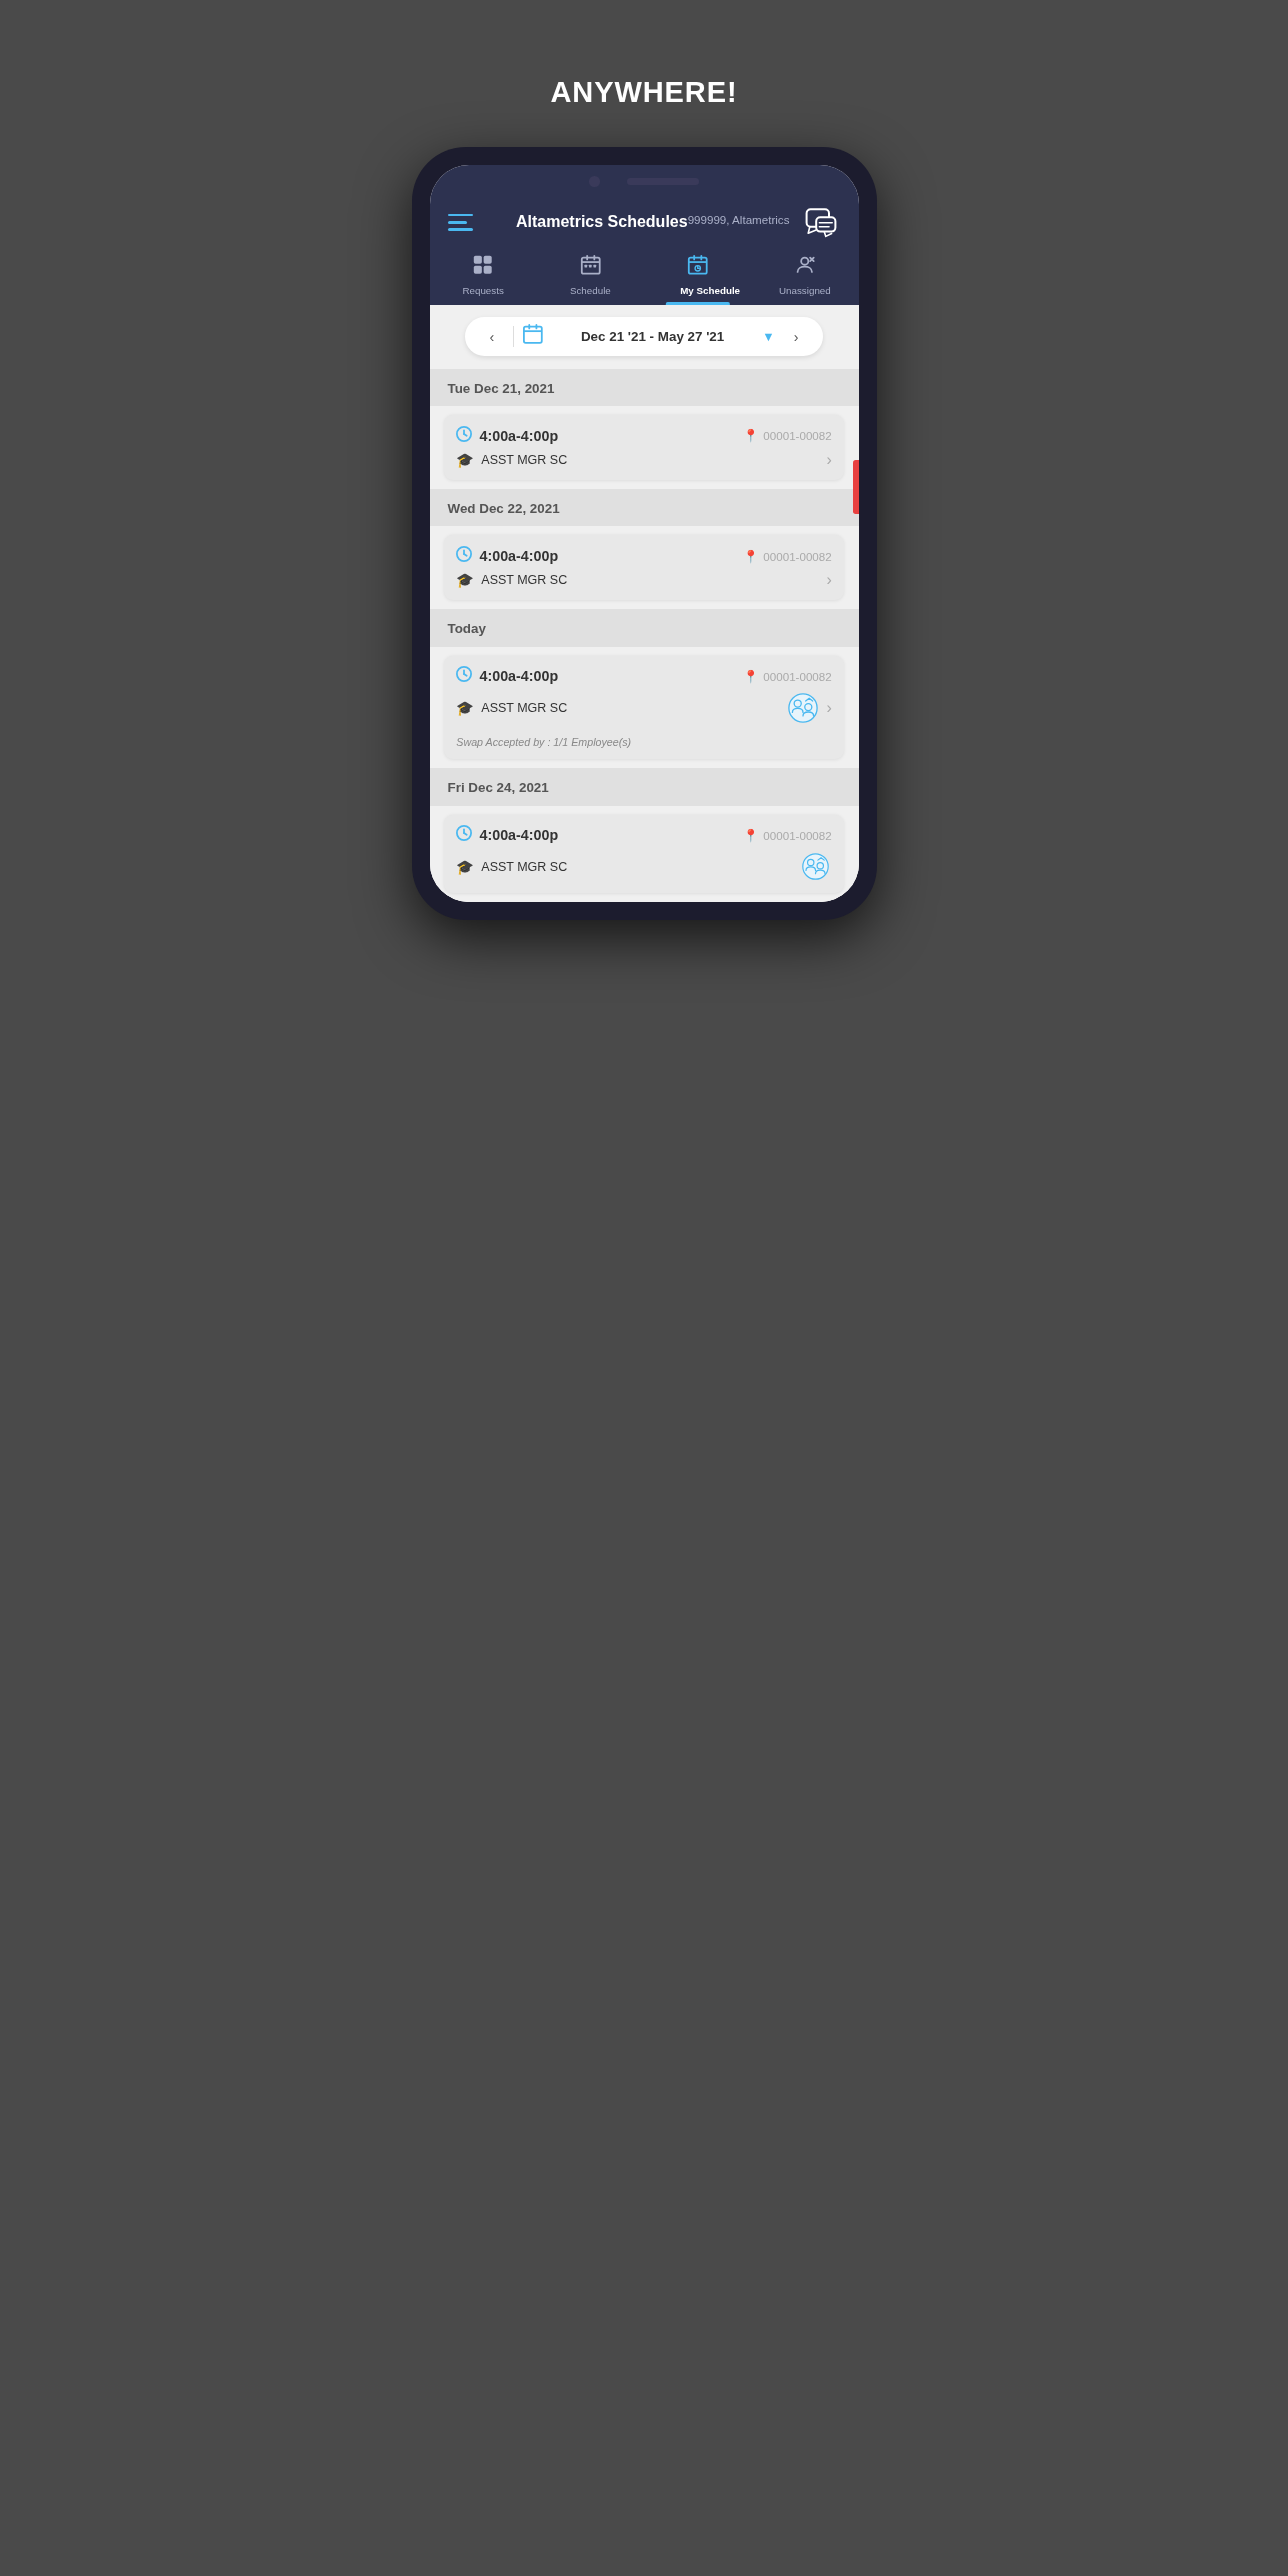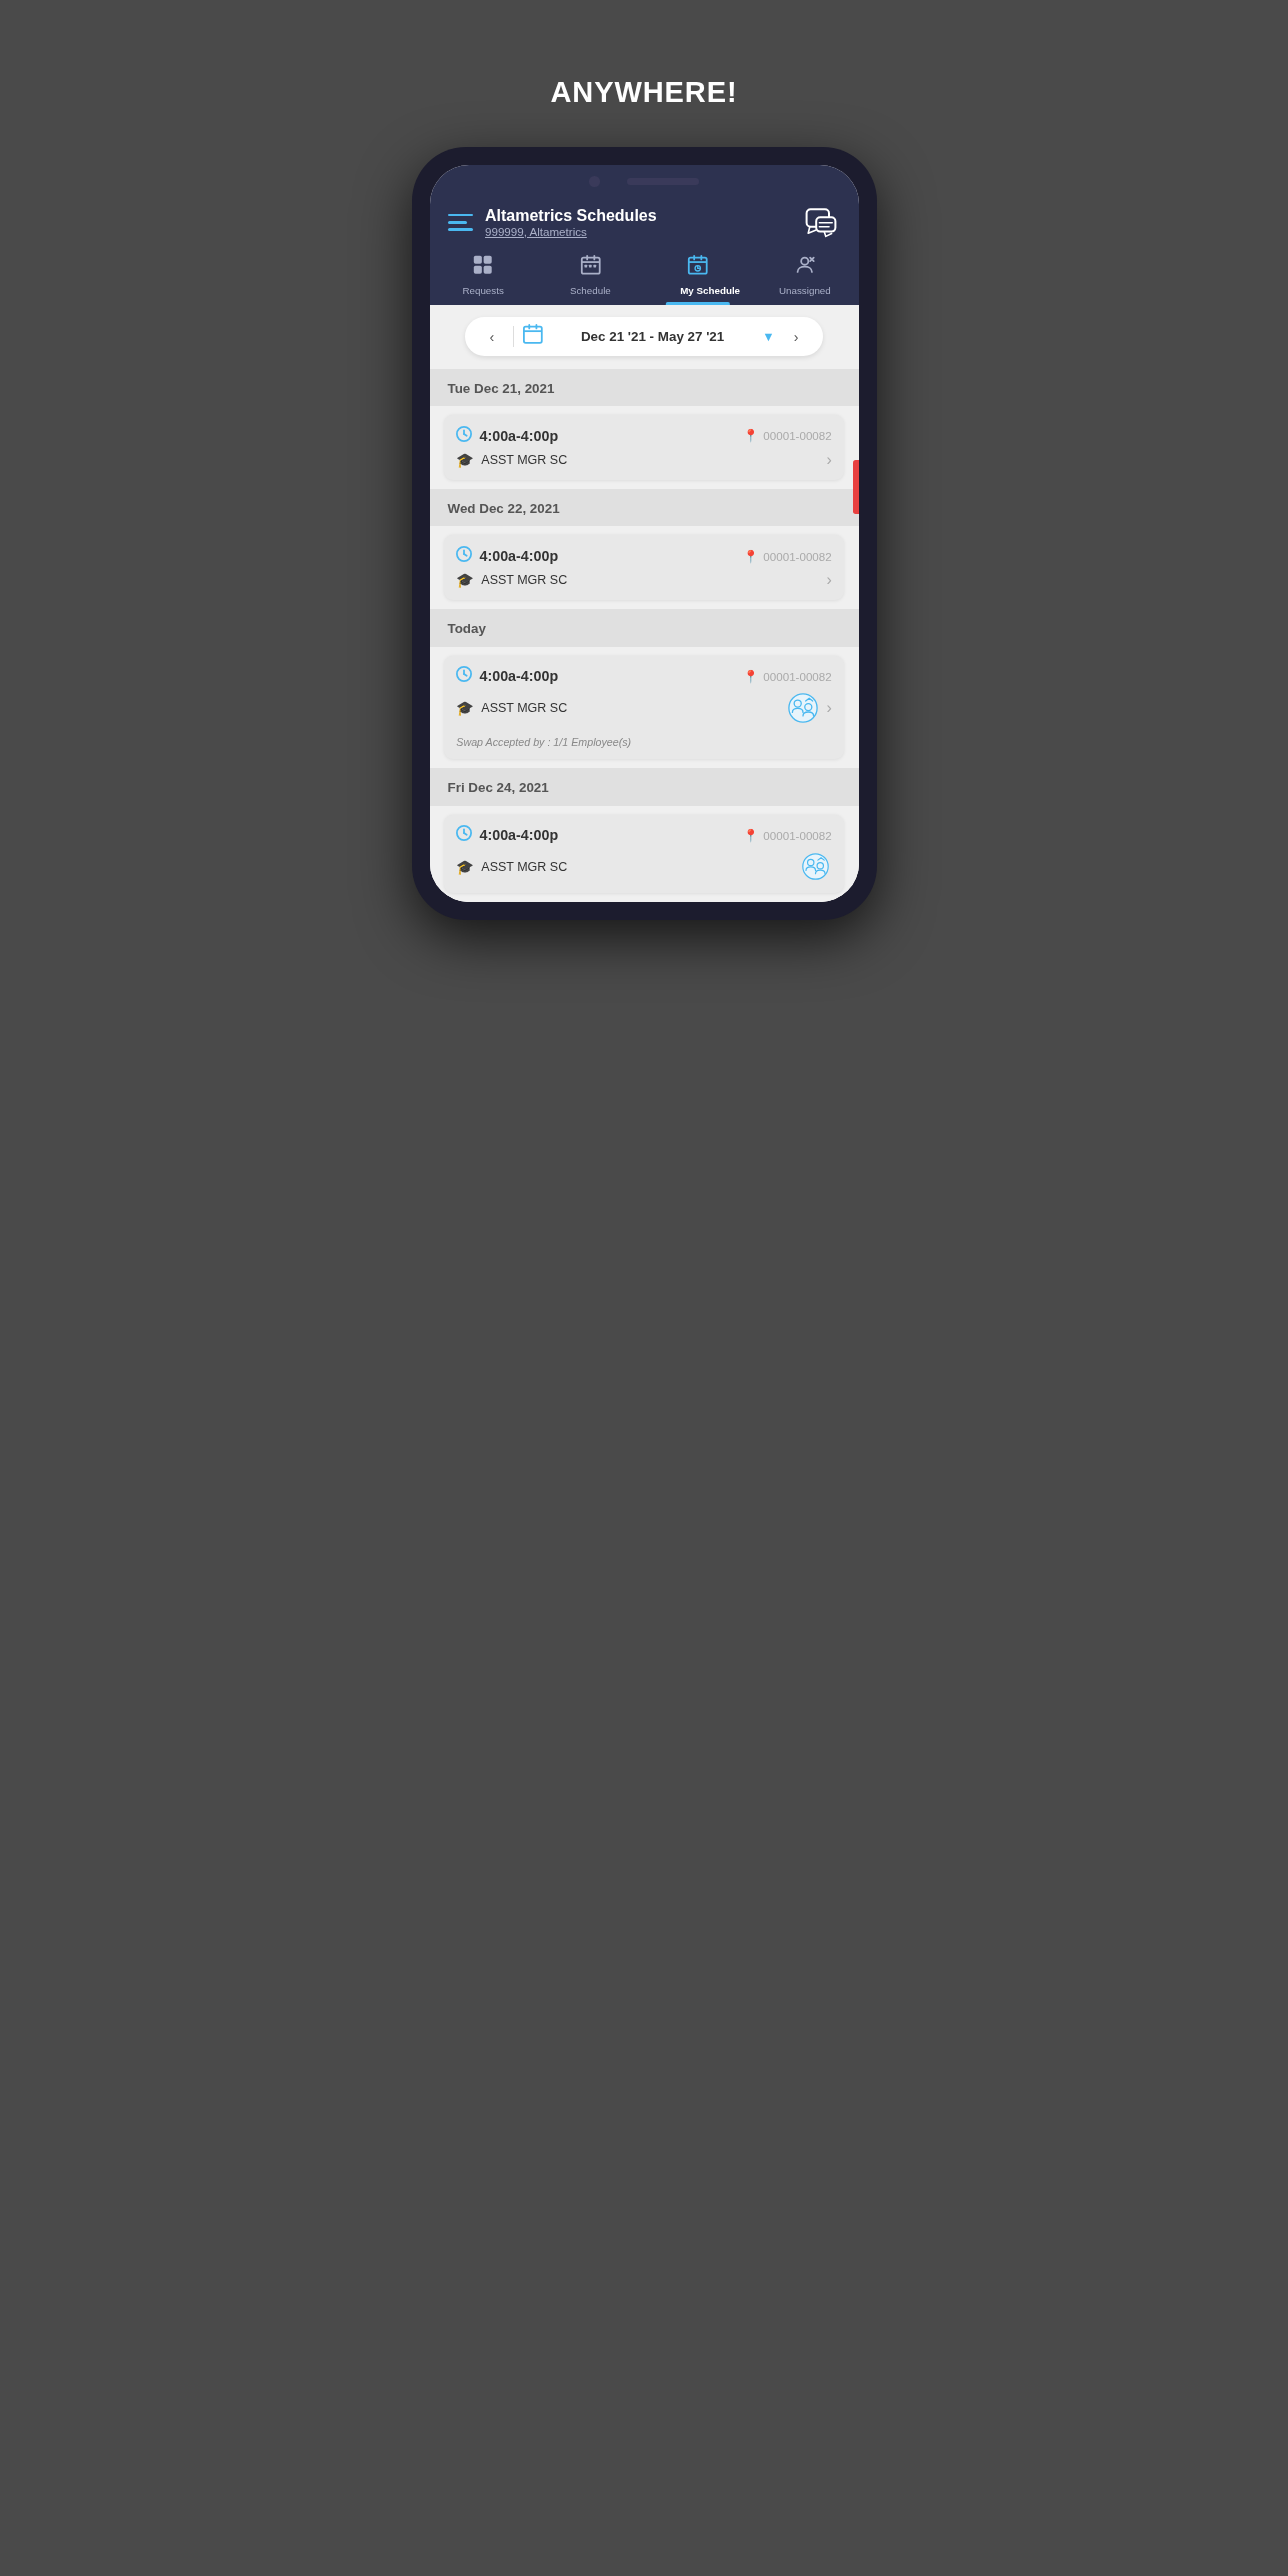--- a/index.html
+++ b/index.html
@@ -92,33 +92,33 @@
       border-radius: 1.8px;
       background: #4ab8f0;
     }
 
     .hamburger-icon span:nth-child(1) { width: 25px; }
     .hamburger-icon span:nth-child(2) { width: 19.7px; }
     .hamburger-icon span:nth-child(3) { width: 25px; }
 
     .header-title-group {
       display: flex;
-      flex-direction: column;
+      flex-direction: row;
+      margin-left: 31px;
     }
 
     .header-title {
       color: #ffffff;
       font-size: 16px;
       font-weight: 700;
     }
 
     .header-subtitle {
       color: #aab0c8;
       font-size: 11.6px;
-      text-decoration: underline;
     }
 
     .chat-icon-btn {
       width: 39px;
       height: 39px;
       display: flex;
       align-items: center;
       justify-content: center;
       cursor: pointer;
     }

